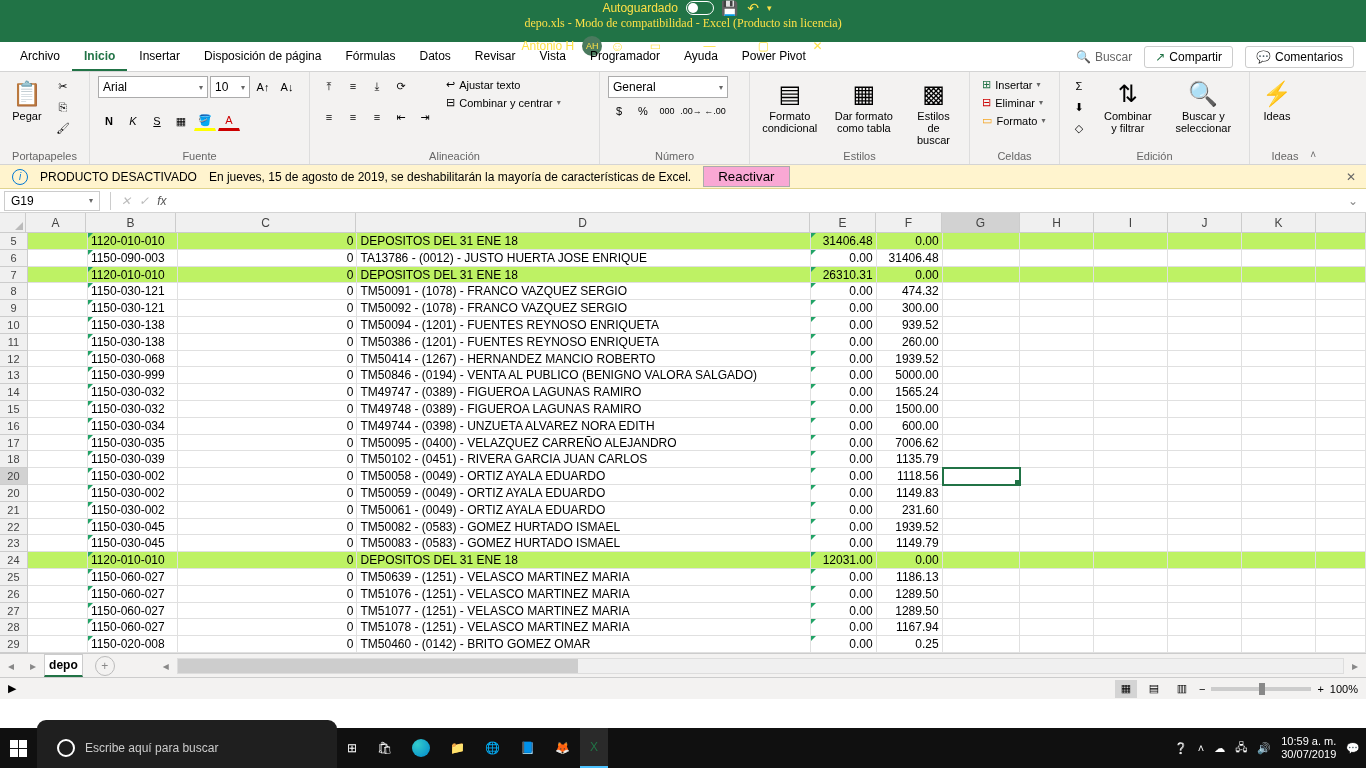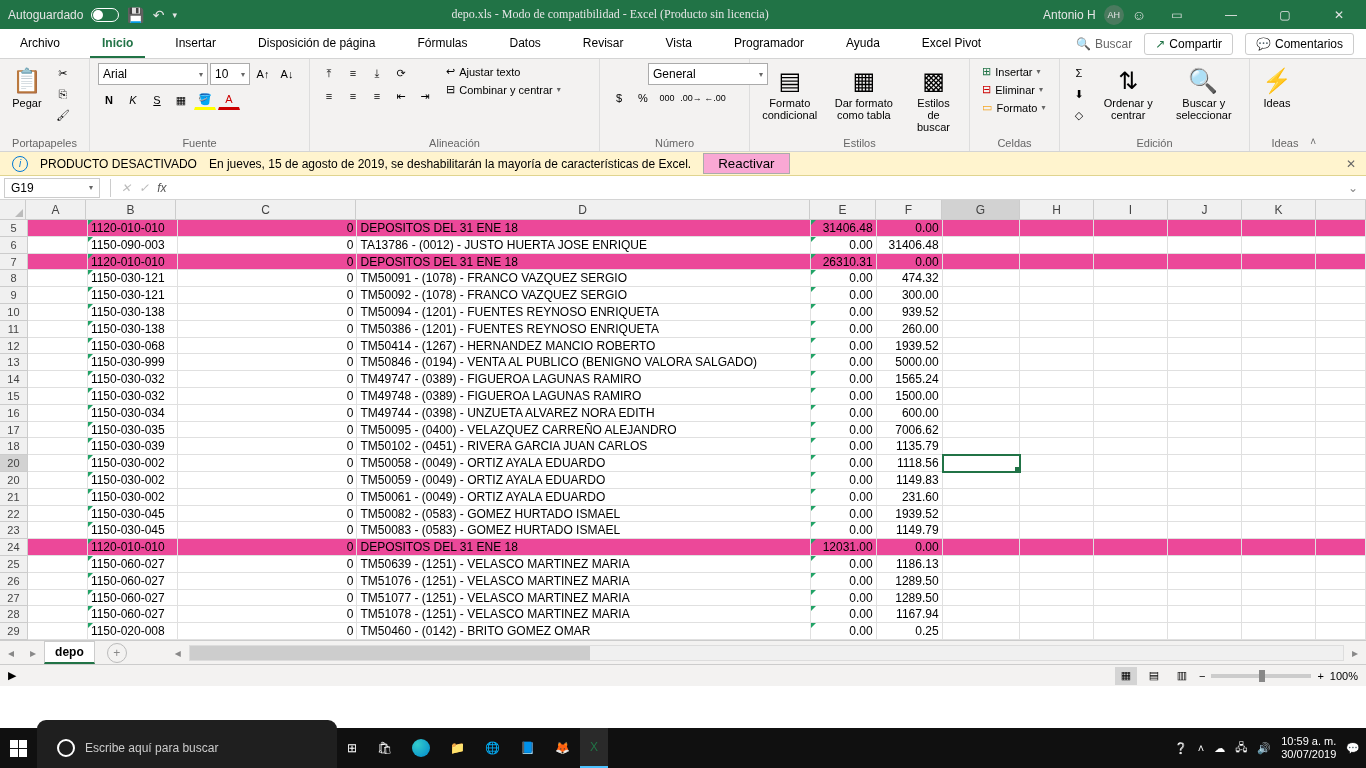--- a/index.html
+++ b/index.html
@@ -1,47 +1,47 @@
 <!DOCTYPE html>
 <html><head>
 <meta charset="utf-8">
 <style>
 * { box-sizing: border-box; margin: 0; padding: 0; font-family: "Segoe UI", Arial, sans-serif; }
 body { width: 1366px; height: 768px; overflow: hidden; background: #fff; position: relative; }
 
-.titlebar { height: 29px; background: #217346; color: #e5e5e5; display: flex; align-items: center; font-size: 12px; }
+.titlebar { height: 42px; background: #217346; color: #fde047; display: flex; align-items: center; font-size: 12px; flex-direction: column; }
 .titlebar-left { display: flex; align-items: center; gap: 8px; padding-left: 8px; }
 .toggle { display: inline-flex; align-items: center; width: 28px; height: 14px; border: 1px solid #fff; border-radius: 7px; position: relative; }
 .toggle::after { content: ""; width: 10px; height: 10px; border-radius: 50%; background: #fff; position: absolute; left: 1px; }
 .titlebar-center { flex: 1; text-align: center; font-family: Liberation Serif, serif; }
 .titlebar-right { display: flex; align-items: center; gap: 8px; padding-right: 4px; }
 .user-avatar { width: 20px; height: 20px; border-radius: 50%; background: #4a7a5e; display: flex; align-items: center; justify-content: center; font-size: 9px; }
 .win-btn { width: 46px; height: 30px; display: flex; align-items: center; justify-content: center; cursor: pointer; }
 .ti-icon { font-size: 14px; }
 
 .menubar { height: 30px; background: #fff; display: flex; align-items: center; border-bottom: 1px solid #d4d4d4; font-size: 12px; }
-.menubar-tabs { display: flex; gap: 18px; padding-left: 8px; }
+.menubar-tabs { display: flex; gap: 0; padding-left: 8px; }
 .menu-tab { padding: 6px 12px; cursor: pointer; }
 .menu-tab.active { color: #217346; border-bottom: 2px solid #217346; font-weight: 600; }
 .menubar-right { margin-left: auto; display: flex; align-items: center; gap: 12px; padding-right: 12px; }
 .search-box { display: flex; align-items: center; gap: 4px; color: #666; }
 .share-btn, .comment-btn { border: 1px solid #ccc; padding: 3px 10px; border-radius: 3px; cursor: pointer; display: flex; align-items: center; gap: 4px; }
 
 .ribbon { height: 93px; background: #f3f2f1; display: flex; border-bottom: 1px solid #d4d4d4; font-size: 11px; }
 .ribbon-group { border-right: 1px solid #ddd; padding: 4px 8px; display: flex; flex-direction: column; position: relative; }
 .ribbon-group-label { position: absolute; bottom: 2px; left: 0; right: 0; text-align: center; color: #666; font-size: 11px; }
 .ribbon-group-content { flex: 1; display: flex; align-items: flex-start; gap: 6px; }
 .big-btn { display: flex; flex-direction: column; align-items: center; justify-content: center; padding: 4px; cursor: pointer; font-size: 11px; text-align: center; }
 .big-btn .ico { font-size: 24px; margin-bottom: 2px; }
-.sm-row { display: flex; gap: 2px; align-items: center; margin-bottom: 2px; }
+.sm-row { display: flex; gap: 2px; align-items: center; margin-bottom: 10px; }
 .mini-btn { width: 22px; height: 20px; display: flex; align-items: center; justify-content: center; cursor: pointer; border: 1px solid transparent; }
 .sel { border: 1px solid #ababab; background: #fff; height: 22px; display: flex; align-items: center; padding: 0 4px; font-size: 12px; }
 .font-sel { width: 110px; }
 .size-sel { width: 40px; }
-.num-sel { width: 120px; margin-left: 40px; }
+.num-sel { width: 120px; }
 .dd-arrow { margin-left: auto; font-size: 8px; color: #666; }
 .stack { display: flex; flex-direction: column; gap: 1px; }
 .ribbon-item { display: flex; align-items: center; gap: 4px; padding: 2px 4px; cursor: pointer; white-space: nowrap; }
 .collapse-btn { position: absolute; right: 4px; bottom: 4px; font-size: 10px; color: #666; cursor: pointer; }
 
 .warning-bar { height: 24px; background: #fff4ce; display: flex; align-items: center; padding: 0 12px; font-size: 12px; gap: 12px; border-bottom: 1px solid #e0d48f; position: relative; }
 .warn-icon { width: 16px; height: 16px; border-radius: 50%; border: 1px solid #0078d4; color: #0078d4; display: flex; align-items: center; justify-content: center; font-size: 10px; font-style: italic; }
 .warn-title { font-weight: 400; }
 .react-btn { border: 1px solid #ababab; background: #f9a8d4; padding: 2px 14px; cursor: pointer; }
 .warn-close { position: absolute; right: 10px; cursor: pointer; color: #666; }
@@ -61,31 +61,31 @@
 .col-h.sel-col { background: #d2d2d2; }
 
 .grid-body { height: 420px; overflow: hidden; position: relative; }
 .grid-row { height: 16.8px; display: flex; font-size: 12px; }
 .row-h { width: 28px; border-right: 1px solid #ccc; border-bottom: 1px solid #ccc; background: #f0f0f0; text-align: center; color: #444; line-height: 16.8px; font-size: 11px; }
 .row-h.sel-row { background: #d2d2d2; }
 .cell { border-right: 1px solid #e0e0e0; border-bottom: 1px solid #e0e0e0; padding: 0 3px; white-space: nowrap; overflow: hidden; line-height: 16.8px; font-family: Arial; }
 .cell.r { text-align: right; }
 .cell.tick { position: relative; }
 .cell.tick::before { content: ""; position: absolute; top: 0; left: 0; border-top: 5px solid #21a366; border-right: 5px solid transparent; }
-.yellow .cell { background: #ec4899; }
+.yellow .cell { background: #bef264; }
 .sel-cell { outline: 2px solid #217346; outline-offset: -1px; position: relative; }
 .sel-cell::after { content: ""; position: absolute; right: -3px; bottom: -3px; width: 6px; height: 6px; background: #217346; border: 1px solid #fff; }
 
 .col-A { width: 60px; } .col-B { width: 90px; } .col-C { width: 180px; } .col-D { width: 454px; }
 .col-E { width: 66px; } .col-F { width: 66px; } .col-G { width: 78px; } .col-H { width: 74px; }
 .col-I { width: 74px; } .col-J { width: 74px; } .col-K { width: 74px; } .col-L { width: 50px; }
 
 .sheet-tabs { height: 24px; display: flex; align-items: center; border-top: 1px solid #ccc; background: #f3f2f1; font-size: 12px; }
 .tab-nav { padding: 0 8px; color: #888; cursor: pointer; }
-.sheet-tab { padding: 3px 10px; background: #fff; border: 1px solid #ccc; border-bottom: 2px solid #217346; cursor: pointer; font-weight: 600; }
+.sheet-tab { padding: 3px 4px; background: #fff; border: 1px solid #ccc; border-bottom: 2px solid #217346; cursor: pointer; font-weight: 600; }
 .add-sheet { width: 20px; height: 20px; border: 1px solid #bbb; border-radius: 50%; display: flex; align-items: center; justify-content: center; margin-left: 12px; cursor: pointer; color: #888; }
 .hscroll-area { flex: 1; margin-left: 40px; display: flex; align-items: center; }
 .hscroll { flex: 1; height: 16px; background: #f0f0f0; position: relative; border: 1px solid #ddd; }
 .hscroll-thumb { position: absolute; left: 0; width: 400px; height: 100%; background: #cdcdcd; }
 
 .statusbar-xl { height: 22px; background: #f3f2f1; border-top: 1px solid #ccc; display: flex; align-items: center; font-size: 11px; padding: 0 8px; gap: 12px; }
 .statusbar-xl .right { margin-left: auto; display: flex; align-items: center; gap: 6px; }
 .view-btn { width: 22px; height: 18px; display: flex; align-items: center; justify-content: center; border: 1px solid transparent; cursor: pointer; }
 .view-btn.active { background: #d4d4d4; }
 .zoom-slider { width: 100px; height: 4px; background: #ccc; position: relative; }
@@ -129,21 +129,21 @@
       <div class="menu-tab">Archivo</div>
       <div class="menu-tab active">Inicio</div>
       <div class="menu-tab">Insertar</div>
       <div class="menu-tab">Disposición de página</div>
       <div class="menu-tab">Fórmulas</div>
       <div class="menu-tab">Datos</div>
       <div class="menu-tab">Revisar</div>
       <div class="menu-tab">Vista</div>
       <div class="menu-tab">Programador</div>
       <div class="menu-tab">Ayuda</div>
-      <div class="menu-tab">Excel Pivot</div>
+      <div class="menu-tab">Power Pivot</div>
     </div>
   <div class="menubar-right">
     <div class="search-box">
       <span>🔍</span>
       <span>Buscar</span>
     </div>
     <div class="share-btn">
       <span style="color:#217346;">↗</span>
       <span>Compartir</span>
     </div>
@@ -286,21 +286,21 @@
 
   <div class="ribbon-group" style="width:190px;">
     <div class="ribbon-group-content">
       <div class="stack">
         <span class="mini-btn">Σ</span>
         <span class="mini-btn">⬇</span>
         <span class="mini-btn">◇</span>
       </div>
       <div class="big-btn">
           <span class="ico">⇅</span>
-          <span>Ordenar y centrar</span>
+          <span>Combinar y filtrar</span>
         </div>
       <div class="big-btn">
           <span class="ico">🔍</span>
           <span>Buscar y seleccionar</span>
         </div>
     </div>
     <div class="ribbon-group-label">Edición</div>
   </div>
 
   <div class="ribbon-group" style="width:70px;border-right:none;">

